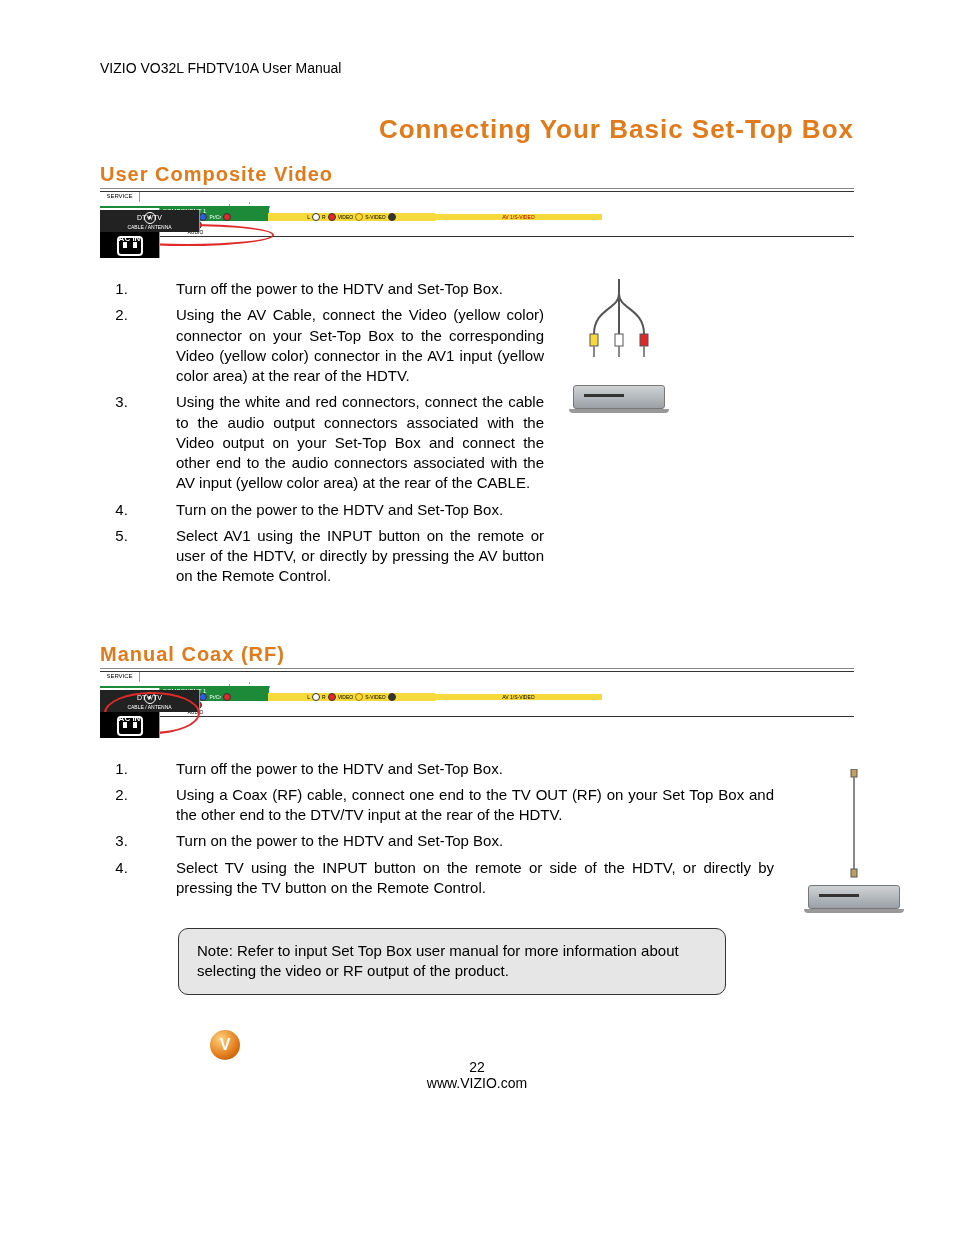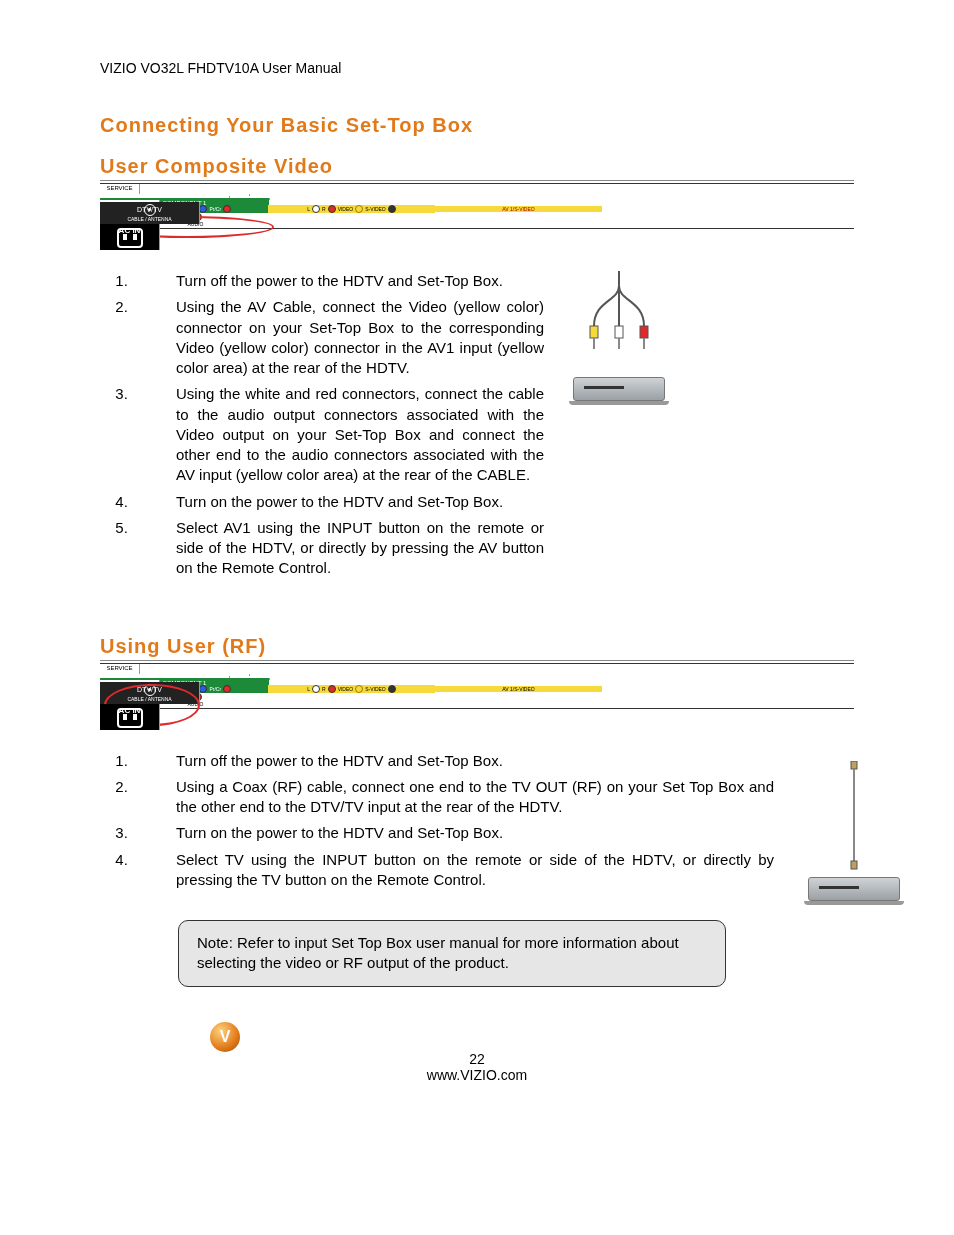--- a/index.html
+++ b/index.html
@@ -12,24 +12,25 @@
     padding: 60px 100px 40px 100px;
     color: #000;
   }
   .header-line {
     font-size: 14px;
     margin-bottom: 38px;
   }
   h1.main-title {
     font-family: "Arial Black", Arial, sans-serif;
     font-weight: 900;
-    font-size: 20px;
+    font-size: 26px;
     color: #e17a1a;
     letter-spacing: 1px;
     margin: 0 0 18px 0;
+    text-align: right;
   }
   h2.sub-title {
     font-family: "Arial Black", Arial, sans-serif;
     font-weight: 900;
     font-size: 20px;
     color: #e17a1a;
     letter-spacing: 1px;
     border-bottom: 1px solid #888;
     padding-bottom: 2px;
     margin: 0 0 2px 0;
@@ -280,21 +281,21 @@
   </div>
 </div>
 
 <div class="content-row">
   <div class="text-col">
     <ol class="steps">
       <li style="text-align:justify;">Turn off the power to the HDTV and Set-Top Box.</li>
       <li style="text-align:justify;">Using the AV Cable, connect the Video (yellow color) connector on your Set-Top Box to the corresponding Video (yellow color) connector in the AV1 input (yellow color area) at the rear of the HDTV.</li>
       <li>Using the white and red connectors, connect the cable to the audio output connectors associated with the Video output on your Set-Top Box and connect the other end to the audio connectors associated with the AV input (yellow color area) at the rear of the CABLE.</li>
       <li>Turn on the power to the HDTV and Set-Top Box.</li>
-      <li>Select AV1 using the INPUT button on the remote or side of the HDTV, or directly by pressing the AV button on the Remote Control.</li>
+      <li>Select AV1 using the INPUT button on the remote or user of the HDTV, or directly by pressing the AV button on the Remote Control.</li>
     </ol>
   </div>
   <div class="figure-settop" style="margin-right:180px;">
     <svg class="cable-av" width="80" height="100">
       <path d="M40 0 v15" stroke="#555" stroke-width="2" fill="none"></path>
       <path d="M40 15 C40 30 15 30 15 55" stroke="#555" stroke-width="2" fill="none"></path>
       <path d="M40 15 C40 30 40 30 40 55" stroke="#555" stroke-width="2" fill="none"></path>
       <path d="M40 15 C40 30 65 30 65 55" stroke="#555" stroke-width="2" fill="none"></path>
       <rect x="11" y="55" width="8" height="12" fill="#f6d93a" stroke="#555"></rect>
       <rect x="36" y="55" width="8" height="12" fill="#fff" stroke="#555"></rect>
@@ -303,21 +304,21 @@
       <line x1="40" y1="67" x2="40" y2="78" stroke="#888" stroke-width="2"></line>
       <line x1="65" y1="67" x2="65" y2="78" stroke="#888" stroke-width="2"></line>
     </svg>
     <div class="settop-box"></div>
     <div class="settop-base"></div>
   </div>
 </div>
 
 <div style="height:40px;"></div>
 
-<h2 class="sub-title">Using User (RF)</h2>
+<h2 class="sub-title">Manual Coax (RF)</h2>
 
 <div class="panel">
   <div class="seg service" style="position:relative;">
     <div class="body">
         <div style="width:6px;height:18px;border:1px solid #333;"></div>
       </div>
     <span class="label">SERVICE</span>
   </div>
   <div class="seg hdmi" style="position:relative;">
     <div class="topstrip">HDMI</div>

